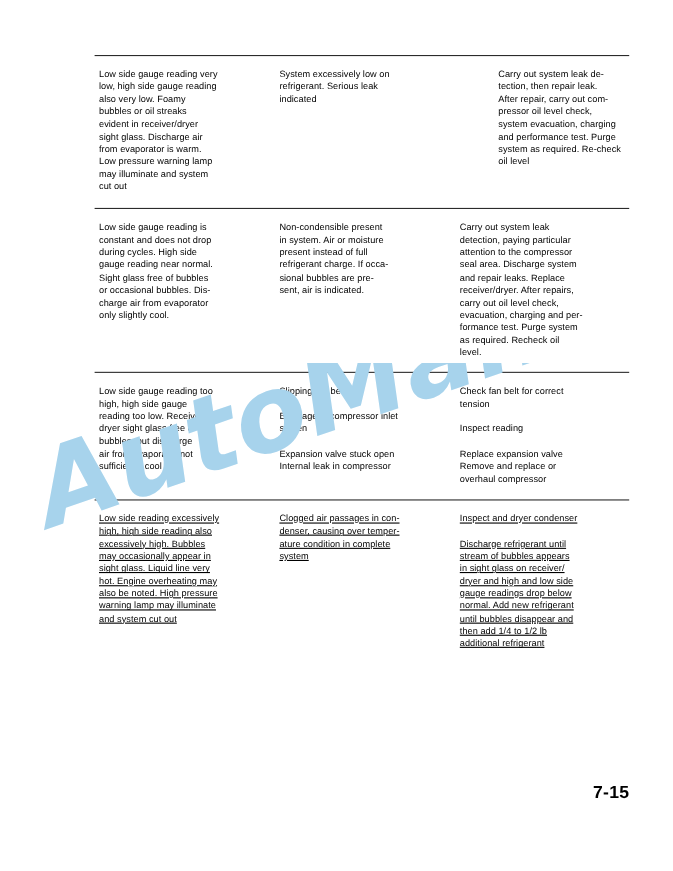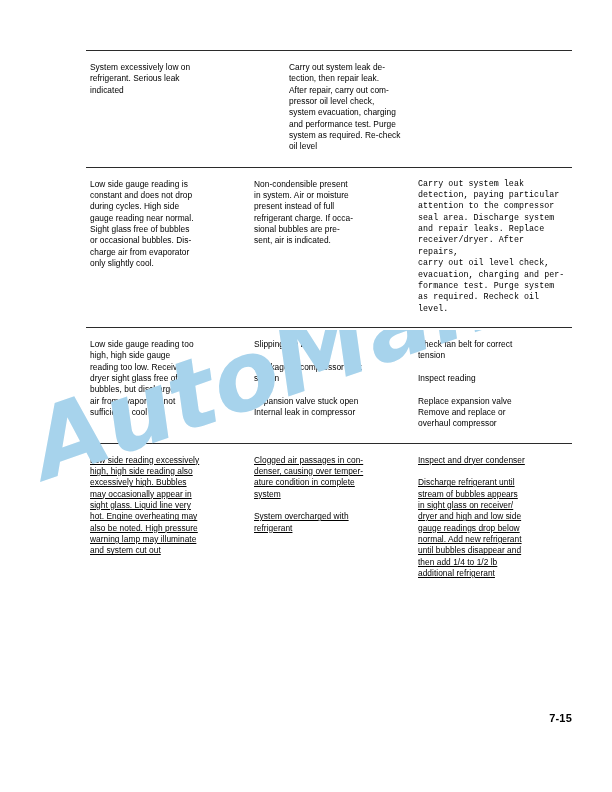--- a/index.html
+++ b/index.html
@@ -81,21 +81,21 @@
   .row-2 .cell { padding-bottom: 12px; }
   .row-3 .cell { padding-bottom: 13px; }
   .row-4 .cell { padding-bottom: 16px; text-decoration: underline; }
 
   
   #page-number {
     position: absolute;
     right: 40px;
     top: 712px;
     font-family: "Liberation Sans", sans-serif;
-    font-size: 11px;
+    font-size: 16px;
     font-weight: 700;
     letter-spacing: 0.2px;
     color: #000000;
     z-index: 3;
   }
 </style>
 </head>
 <body>
 
 <div id="page">
@@ -104,20 +104,32 @@
     <svg viewBox="0 0 560 190" preserveAspectRatio="none" aria-hidden="true">
       <text class="wm-text" x="10" y="150" transform="rotate(-19 10 150)">AutoManual</text>
     </svg>
   </div>
 
   <div id="table">
 
     <div class="rule"></div>
 
     <div class="row row-1">
+      <div class="cell col-condition">
+        <p class="blk" style="white-space: pre-line;">Low side gauge reading very
+low, high side gauge reading
+also very low. Foamy
+bubbles or oil streaks
+evident in receiver/dryer
+sight glass. Discharge air
+from evaporator is warm.
+Low pressure warning lamp
+may illuminate and system
+cut out</p>
+      </div>
       <div class="cell col-cause">
         <p class="blk" style="white-space: pre-line;">System excessively low on
 refrigerant. Serious leak
 indicated</p>
       </div>
       <div class="cell col-remedy">
         <p class="blk" style="white-space: pre-line; margin-left: 35px;">Carry out system leak de-
 tection, then repair leak.
 After repair, carry out com-
 pressor oil level check,
@@ -143,21 +155,21 @@
       </div>
       <div class="cell col-cause">
         <p class="blk" style="white-space: pre-line;">Non-condensible present
 in system. Air or moisture
 present instead of full
 refrigerant charge. If occa-
 sional bubbles are pre-
 sent, air is indicated.</p>
       </div>
       <div class="cell col-remedy">
-        <p class="blk" style="white-space: pre-line; font-family: Liberation Mono, monospace;">Carry out system leak
+        <p class="blk" style="white-space: pre-line;">Carry out system leak
 detection, paying particular
 attention to the compressor
 seal area. Discharge system
 and repair leaks. Replace
 receiver/dryer. After repairs,
 carry out oil level check,
 evacuation, charging and per-
 formance test. Purge system
 as required. Recheck oil
 level.</p>
@@ -205,22 +217,20 @@
 hot. Engine overheating may
 also be noted. High pressure
 warning lamp may illuminate
 and system cut out</p>
       </div>
       <div class="cell col-cause">
         <p class="blk" style="white-space: pre-line;">Clogged air passages in con-
 denser, causing over temper-
 ature condition in complete
 system</p>
-        <p class="blk" style="white-space: pre-line;">System overcharged with
-refrigerant</p>
       </div>
       <div class="cell col-remedy">
         <p class="blk" style="white-space: pre-line;">Inspect and dryer condenser</p>
         <p class="blk" style="white-space: pre-line;">Discharge refrigerant until
 stream of bubbles appears
 in sight glass on receiver/
 dryer and high and low side
 gauge readings drop below
 normal. Add new refrigerant
 until bubbles disappear and

